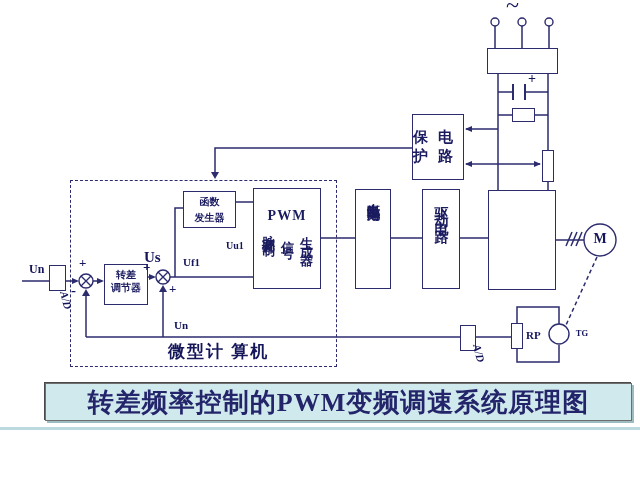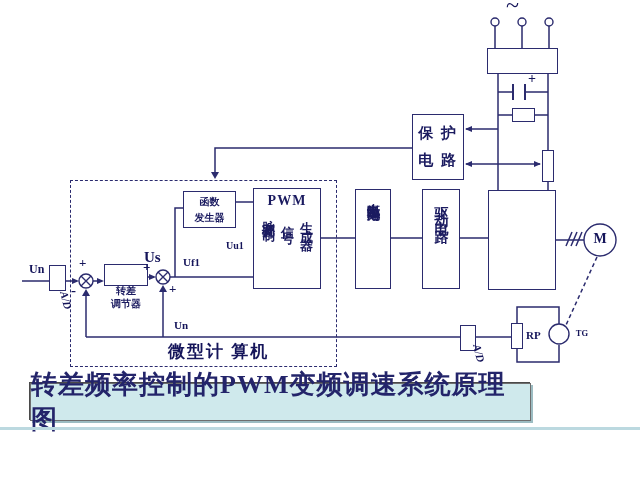--- a/index.html
+++ b/index.html
@@ -6,43 +6,43 @@
   body{
     width:640px;height:480px;position:relative;background:#ffffff;
     font-family:"Liberation Serif", serif;color:#1b1b60;overflow:hidden;
   }
   .abs{position:absolute;box-sizing:border-box;}
   
   .bx{position:absolute;box-sizing:border-box;border:1.6px solid #2b2b6e;background:#ffffff;
       color:#1b1b60;font-weight:bold;}
   #dashed-box{left:70px;top:180px;width:267px;height:187px;border:1.6px dashed #2b2b6e;background:transparent;}
   #protection-box{left:412px;top:114px;width:52px;height:66px;font-size:15px;
-      display:flex;flex-direction:column;justify-content:space-evenly;align-items:center;letter-spacing:2px;}
+      display:flex;flex-direction:row;justify-content:space-evenly;align-items:center;letter-spacing:2px;}
   #pwm-box{left:253px;top:188px;width:68px;height:101px;}
-  .pwm-head{text-align:center;font-size:14px;margin-top:4px;letter-spacing:1px;font-weight:bold;}
+  .pwm-head{text-align:center;font-size:14px;margin-top:19px;letter-spacing:1px;font-weight:bold;}
   .pwm-cols{display:flex;justify-content:space-between;padding:0 5px;}
   .vt{writing-mode:vertical-rl;text-orientation:upright;font-weight:bold;}
   #pwm-col1{font-size:13px;letter-spacing:3px;}
   #pwm-col2{font-size:13px;letter-spacing:6px;margin-top:7px;}
   #pwm-col3{font-size:13px;letter-spacing:9px;margin-top:2px;}
   #opto-box{left:355px;top:189px;width:36px;height:100px;display:flex;align-items:flex-start;justify-content:center;}
   #opto-box .vt{font-size:13px;letter-spacing:1px;margin-top:3px;}
   #drive-box{left:422px;top:189px;width:38px;height:100px;display:flex;align-items:flex-start;justify-content:center;}
   #drive-box .vt{font-size:14px;letter-spacing:8px;margin-top:5px;}
-  #regulator-box{left:104px;top:264px;width:44px;height:22px;font-size:10px;line-height:13px;text-align:center;padding-top:19px;}
+  #regulator-box{left:104px;top:264px;width:44px;height:41px;font-size:10px;line-height:13px;text-align:center;padding-top:4px;font-family:Liberation Mono, monospace;}
   #function-box{left:183px;top:191px;width:53px;height:37px;font-size:10px;line-height:16px;text-align:center;padding-top:2px;}
   #rectifier-box{left:487px;top:48px;width:71px;height:26px;}
   #inverter-box{left:488px;top:190px;width:68px;height:100px;}
   #adL-box{left:49px;top:265px;width:17px;height:26px;}
   #adR-box{left:460px;top:325px;width:16px;height:26px;}
   #rp-box{left:511px;top:323px;width:12px;height:26px;}
   #resH-box{left:512px;top:108px;width:23px;height:14px;}
   #resV-box{left:542px;top:150px;width:12px;height:32px;}
   
-  #title-bar{left:30px;top:383px;width:501px;height:38px;background:#cfe9ec;
+  #title-bar{left:45px;top:383px;width:587px;height:38px;background:#cfe9ec;
       border:1px solid #6e6e6e;box-shadow:-1px -1px 0 #4a4a4a,2px 2px 0 #9cbcc2;
       display:flex;align-items:center;justify-content:center;
       font-size:26px;font-weight:600;letter-spacing:1px;color:#23246a;}
   #bottom-band{left:0;top:427px;width:640px;height:3px;background:#bcd9e0;}
   
   .lb{position:absolute;font-weight:bold;color:#15155a;white-space:nowrap;}
   #lb-un-in{left:29px;top:262px;font-size:12px;}
   #lb-plus1{left:79px;top:255px;font-size:13px;}
   #lb-minus1{left:71px;top:282px;font-size:15px;}
   #lb-us{left:144px;top:249px;font-size:15px;}

